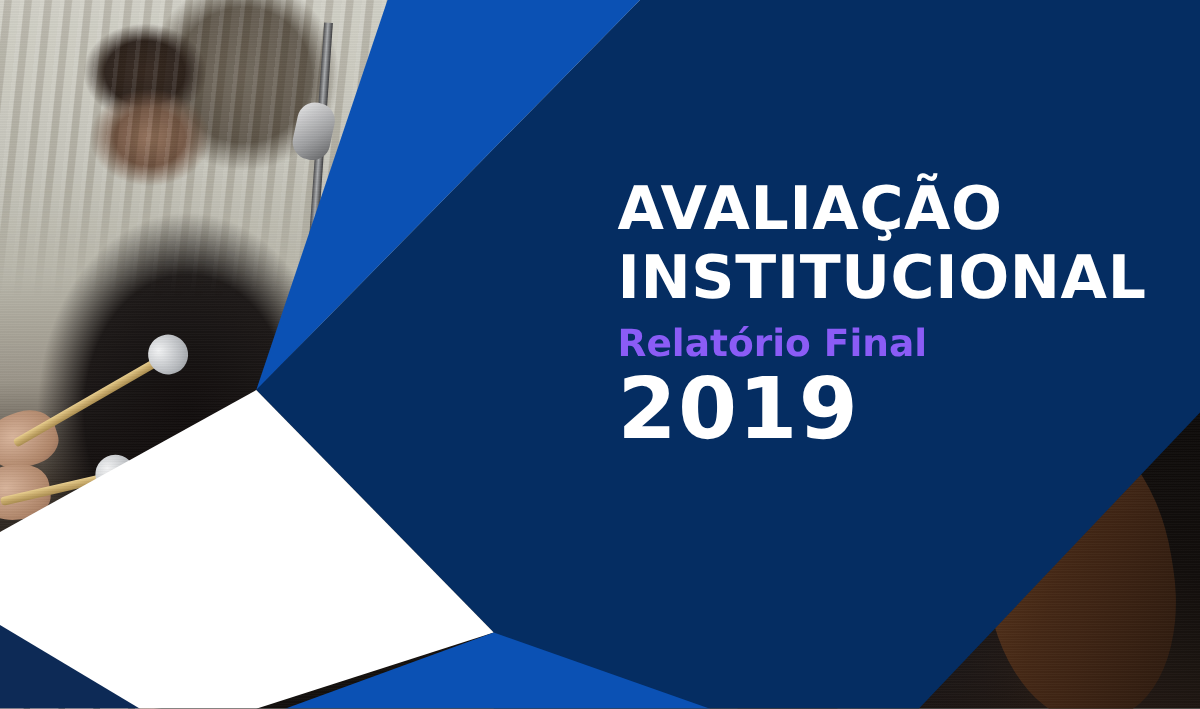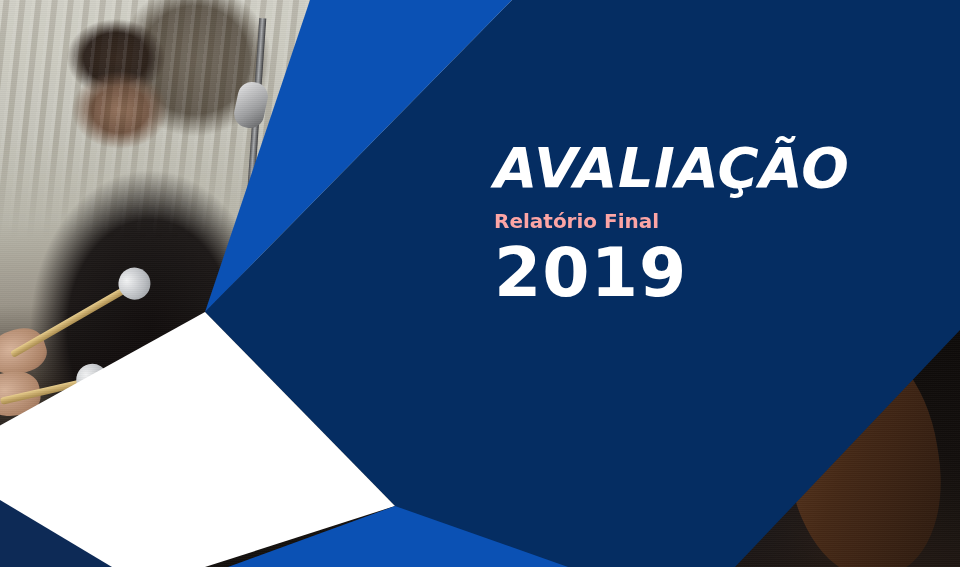--- a/index.html
+++ b/index.html
@@ -163,31 +163,30 @@
   
   .title-block {
     position: absolute;
     left: 494px;
     top: 140px;
     width: 420px;
   }
   .headline {
     color: #ffffff;
     font-weight: 800;
-    font-size: 56px;
+    font-size: 48px;
     line-height: 55px;
     letter-spacing: 0.5px;
     margin: 0;
     white-space: nowrap;
-    font-style: italic;
   }
   .subtitle {
-    color: #fca5a5;
+    color: #8b5cf6;
     font-weight: 700;
-    font-size: 20px;
+    font-size: 30px;
     line-height: 44px;
     margin: 4px 0 0 0;
   }
   .year {
     color: #ffffff;
     font-weight: 800;
     font-size: 68px;
     line-height: 60px;
     letter-spacing: 1px;
     margin: 0;
@@ -239,17 +238,18 @@
 
     <polygon fill="#ffffff" points="205,312 395,506 205,567 -120,567 -120,492"></polygon>
 
     <polygon fill="#0d2a56" points="0,500 0,567 112,567"></polygon>
 
     <polygon fill="#0b51b4" points="395,506 568,567 228,567"></polygon>
   </svg>
 
   <div class="title-block">
     <h1 class="headline">AVALIAÇÃO</h1>
+    <h1 class="headline">INSTITUCIONAL</h1>
     <p class="subtitle">Relatório Final</p>
     <p class="year">2019</p>
   </div>
 
 </div>
 
 </body></html>

